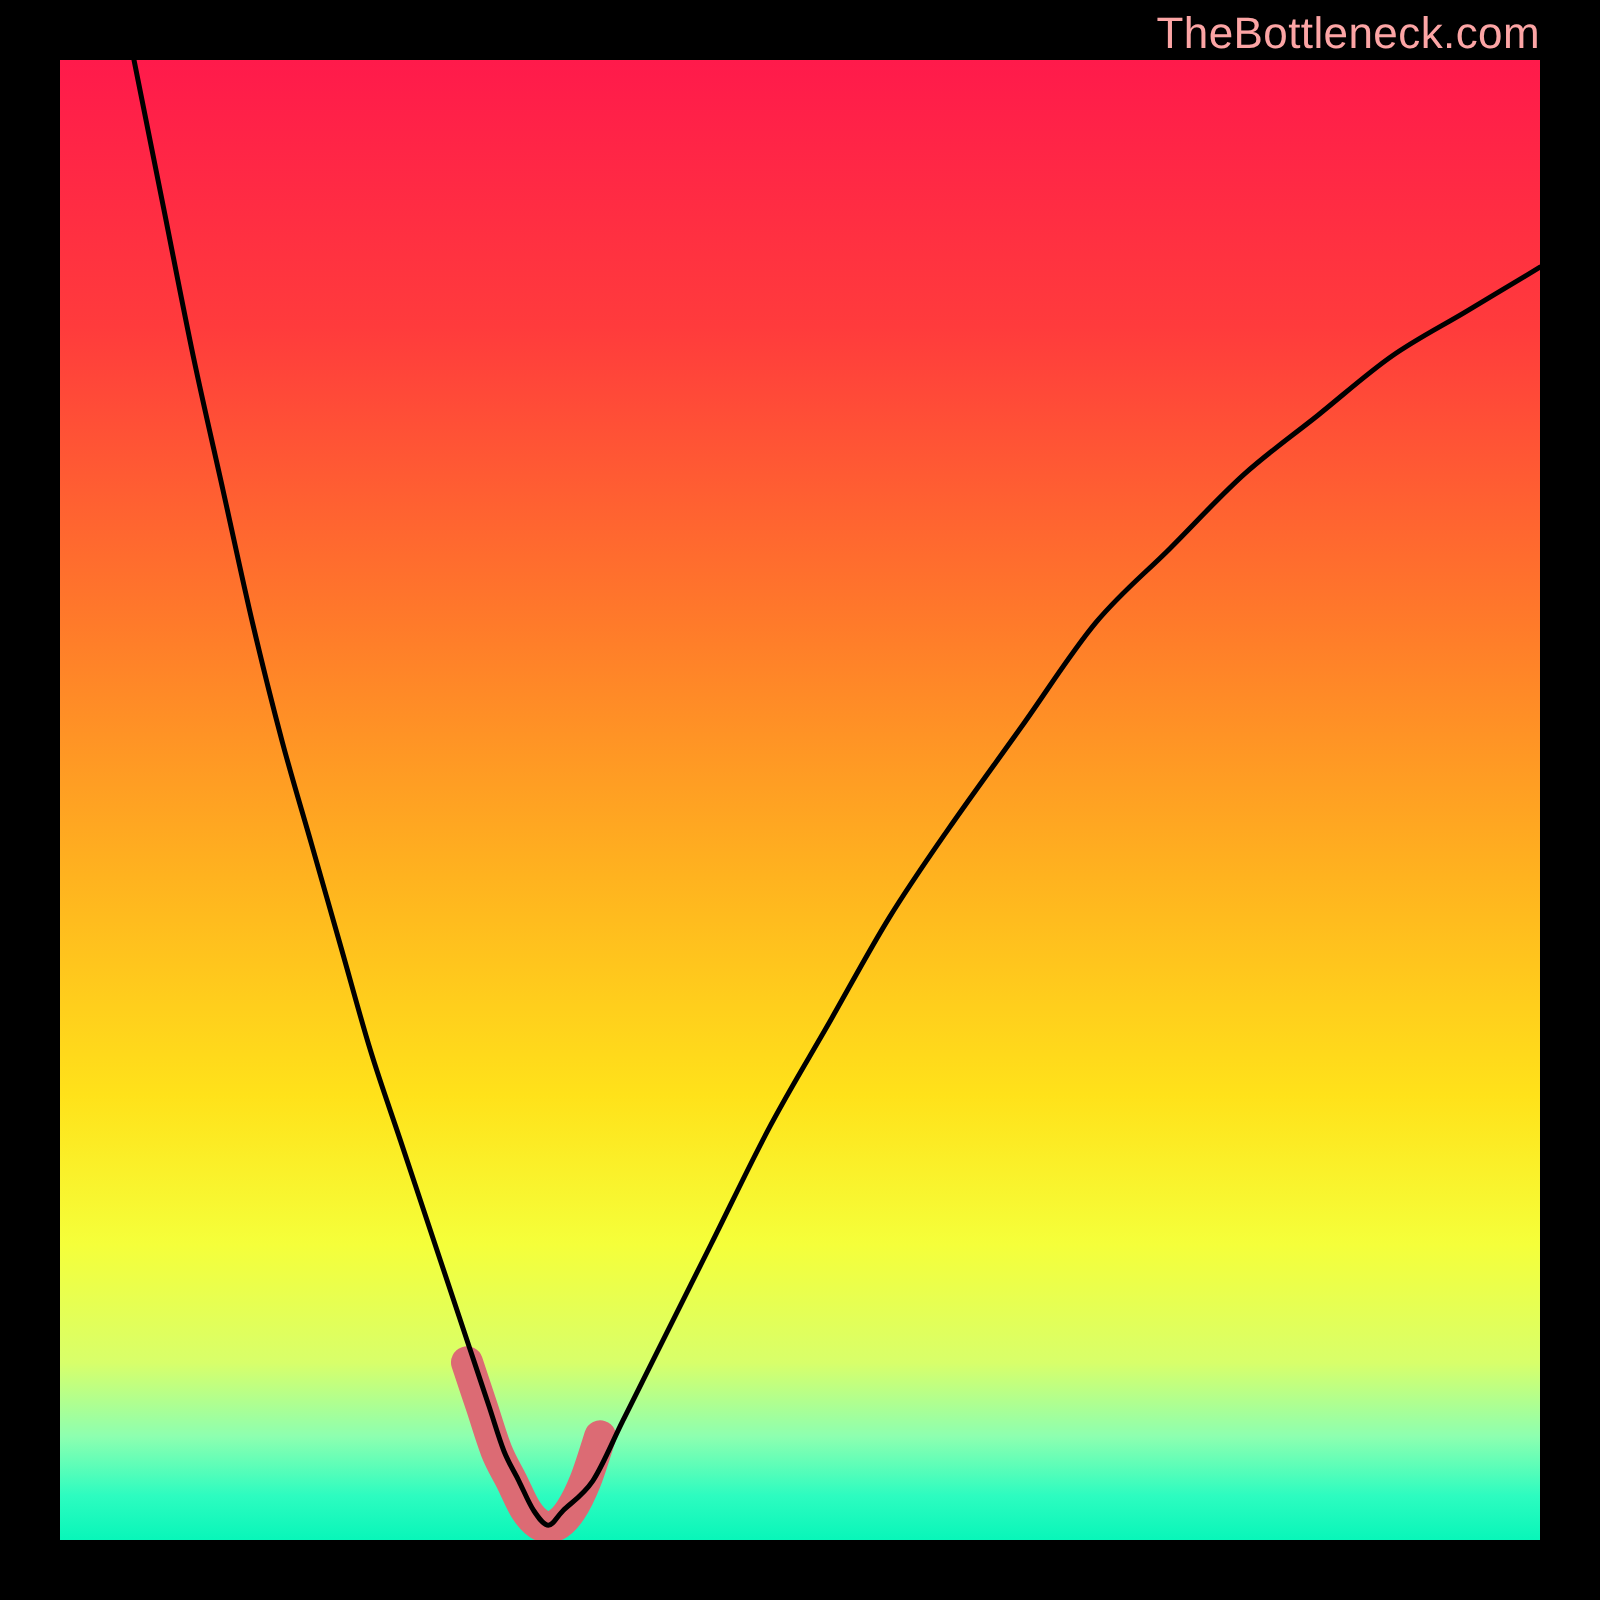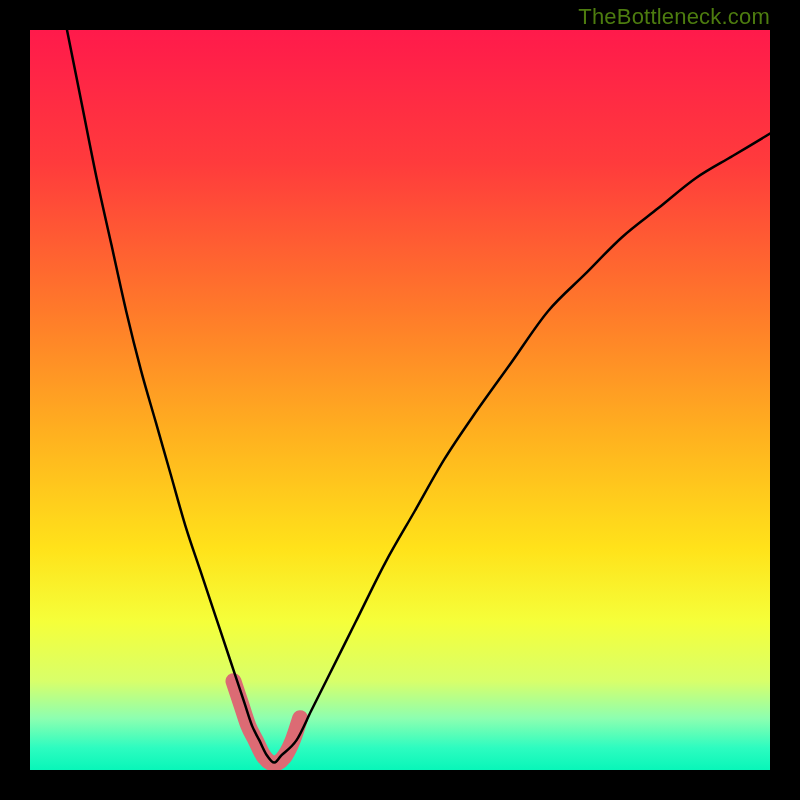--- a/index.html
+++ b/index.html
@@ -32,21 +32,21 @@
     top: 0;
     width: 100%;
     height: 100%;
   }
   .watermark {
     position: absolute;
     top: 4px;
     right: 30px;
     font-family: Arial, Helvetica, sans-serif;
     font-size: 22px;
-    color: #4d7c0f;
+    color: #fca5a5;
     font-weight: 500;
     letter-spacing: 0.2px;
   }
   svg.curves {
     position: absolute;
     left: 0;
     top: 0;
     width: 100%;
     height: 100%;
   }

